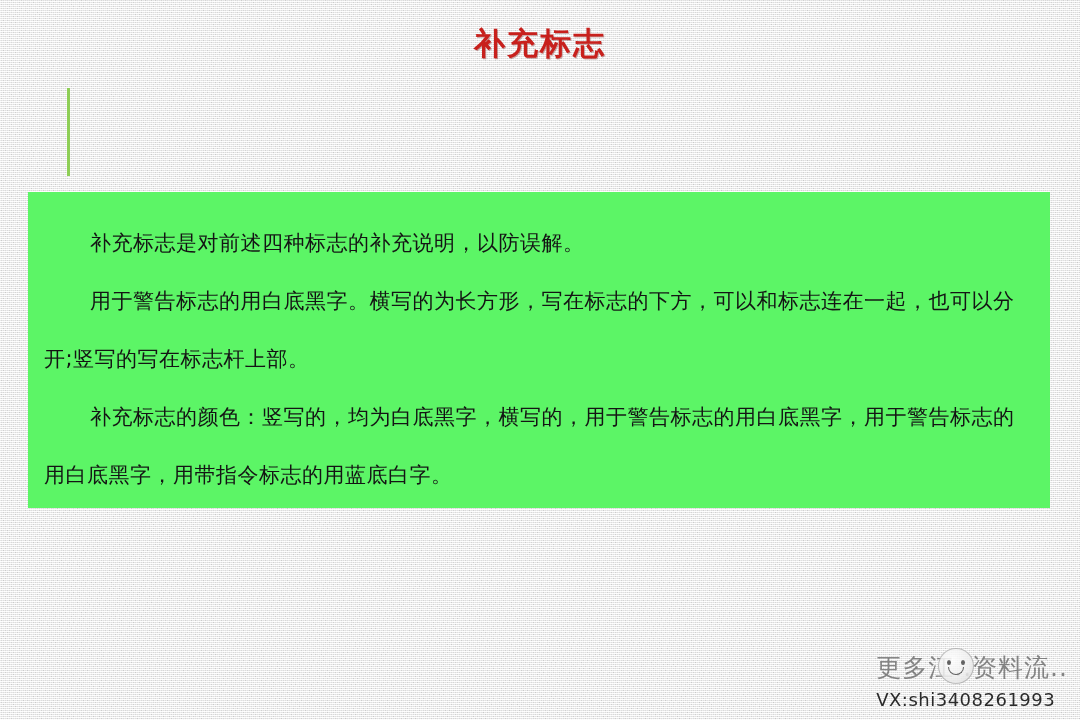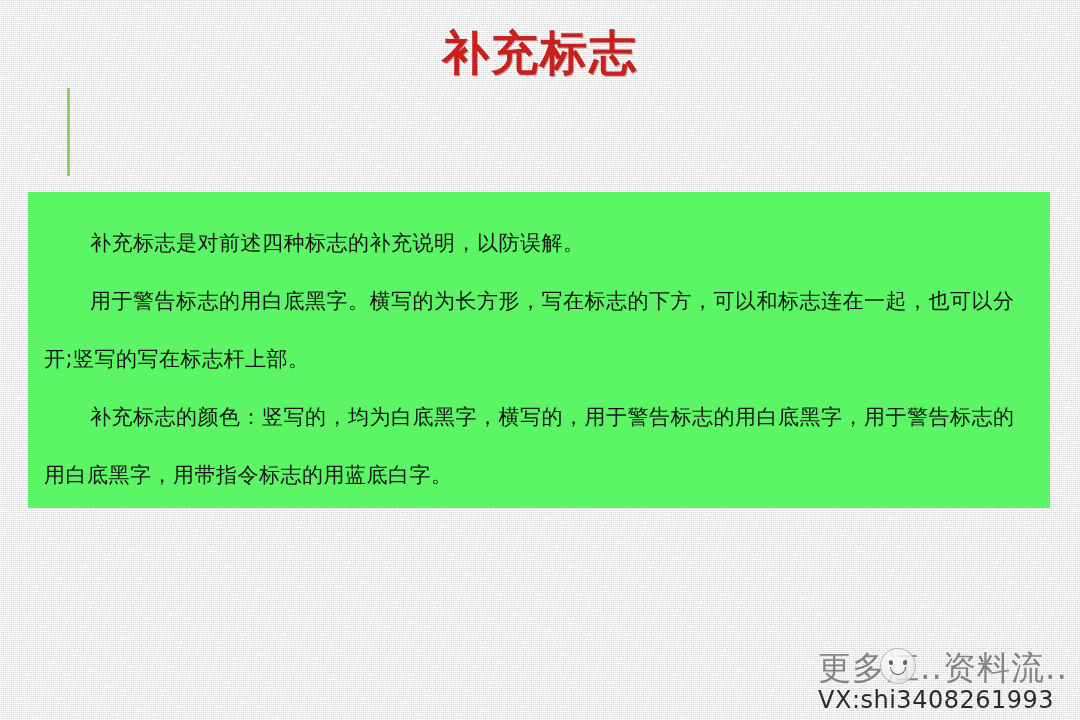--- a/index.html
+++ b/index.html
@@ -38,21 +38,21 @@
 
   #slide-title {
     position: absolute;
     top: 26px;
     left: 0;
     width: 1080px;
     text-align: center;
     color: #c8201c;
     font-family: "DejaVu Serif", "Liberation Serif", serif;
     font-weight: bold;
-    font-size: 47px;
+    font-size: 31px;
     letter-spacing: 2px;
     line-height: 1.15;
     text-shadow: 1px 1px 0 rgba(120,20,18,0.35);
     white-space: nowrap;
   }
 
   #text-caret {
     position: absolute;
     left: 67px;
     top: 88px;
@@ -89,30 +89,30 @@
     right: 12px;
     bottom: 4px;
     text-align: left;
     pointer-events: none;
   }
 
   #watermark-line-1 {
     color: #5b5b5b;
     opacity: 0.72;
     font-family: "DejaVu Sans", "Liberation Sans", sans-serif;
-    font-size: 33px;
+    font-size: 25px;
     line-height: 32px;
     letter-spacing: 1px;
     white-space: nowrap;
   }
 
   #watermark-line-2 {
     color: #2b2b2b;
     font-family: "DejaVu Sans", "Liberation Sans", sans-serif;
-    font-size: 24px;
+    font-size: 18px;
     line-height: 32px;
     letter-spacing: 0.5px;
     white-space: nowrap;
   }
 
   #watermark-emoji {
     position: absolute;
     left: 62px;
     top: -4px;
     width: 34px;

